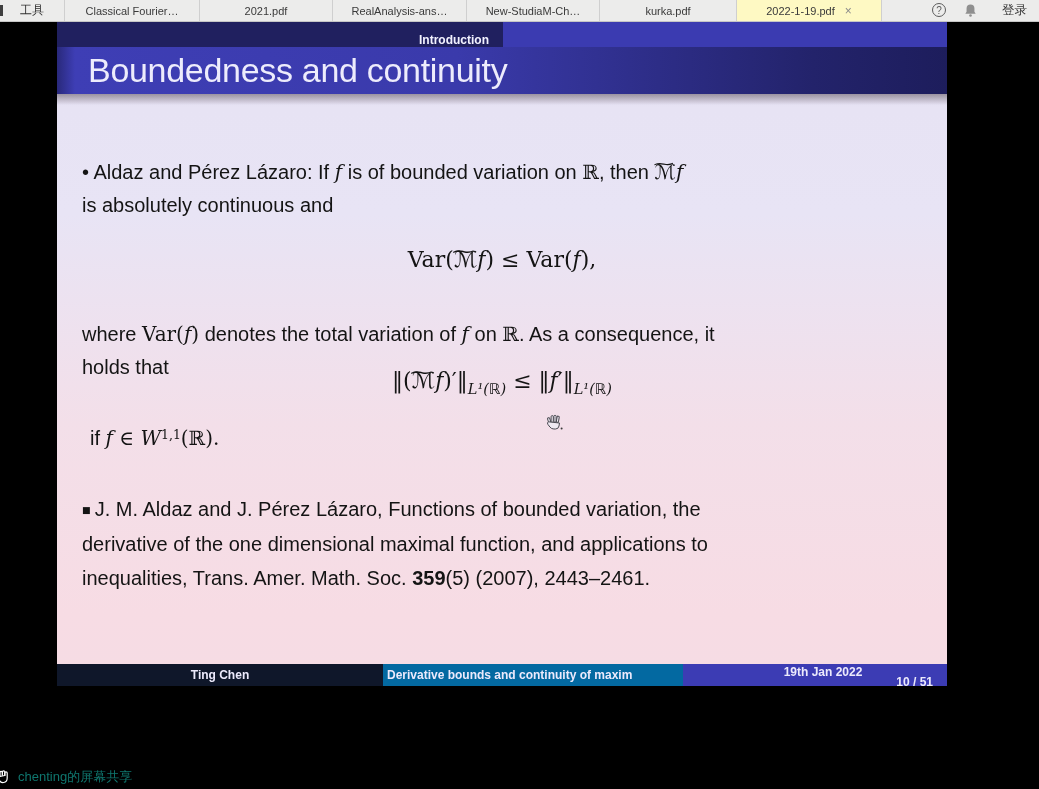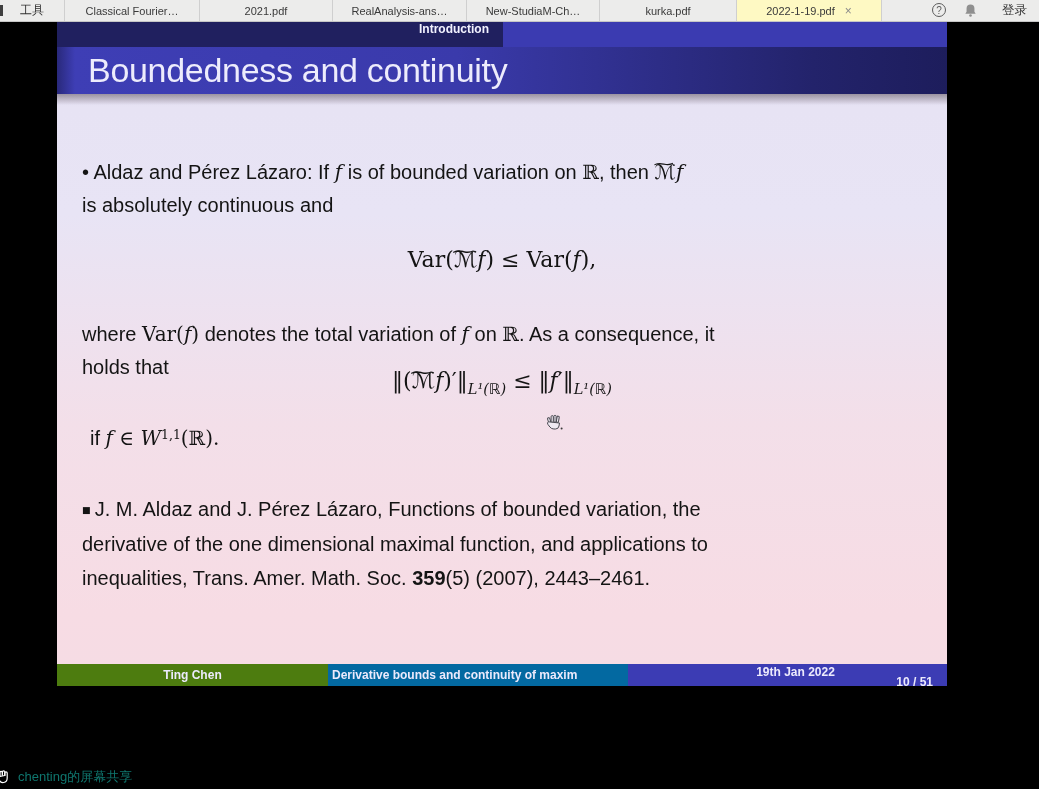--- a/index.html
+++ b/index.html
@@ -28,21 +28,21 @@
     border:1.5px solid #5c5c5c;border-radius:50%;display:flex;align-items:center;
     justify-content:center;font-size:10px;color:#5c5c5c;box-sizing:border-box;}
   .bell{position:absolute;left:81px;top:3px;width:15px;height:15px;}
   .login{position:absolute;left:120px;top:0;height:21px;display:flex;
     align-items:center;font-size:12.5px;color:#333;}
   
   .slide{position:absolute;left:57px;top:22px;width:890px;height:664px;
     display:flex;flex-direction:column;}
   .headline{height:25px;display:flex;}
   .sec-cell{width:446px;background:#20205f;color:#f2f2ff;font-weight:bold;
-    font-size:12px;display:flex;align-items:flex-start;justify-content:flex-end;
+    font-size:12px;display:flex;align-items:flex-end;justify-content:flex-end;
     padding-right:14px;box-sizing:border-box;}
   .subsec-cell{flex:1;background:#3b3bb1;}
   .frametitle{height:47px;display:flex;align-items:center;
     padding-left:31px;box-sizing:border-box;
     background:linear-gradient(90deg,#29297b 0px,#3e3eb5 18px,#3a3aab 45%,#23236b 85%,#1d1d5c 100%);
     color:#edecfc;font-size:34px;letter-spacing:-0.3px;}
   .sbody{height:570px;position:relative;
     background:linear-gradient(180deg,#e2ddf0 0px,#e7e3f4 14px,#e8e4f5 120px,#f3dfe9 330px,#f7dce4 520px,#f6dce4 100%);}
   .sbody::before{content:"";position:absolute;left:0;top:0;right:0;height:11px;
     background:linear-gradient(180deg,rgba(95,85,95,.55),rgba(95,85,95,0));}
@@ -66,21 +66,21 @@
   .seg-sup{font-family:"DejaVu Serif","DejaVu Sans",serif;
     font-size:0.62em;vertical-align:0.48em;}
   .seg-sq{font-size:0.72em;vertical-align:0.1em;}
   .mtilde{font-family:"DejaVu Serif","DejaVu Sans",serif;position:relative;
     display:inline-block;}
   .mtilde .mchar{font-style:normal;}
   .mtilde .tld{position:absolute;left:6%;top:-0.5em;font-size:0.78em;
     display:inline-block;transform:scaleX(1.9);transform-origin:40% center;}
   
   .footline{height:22px;display:flex;font-size:12px;font-weight:bold;color:#eceafc;}
-  .f-author{width:271px;background:#4d7c0f;display:flex;align-items:center;
+  .f-author{width:326px;background:#0f172a;display:flex;align-items:center;
     justify-content:center;}
   .f-title{width:300px;background:#0369a1;display:flex;align-items:center;
     padding-left:4px;box-sizing:border-box;white-space:nowrap;overflow:hidden;}
   .f-right{flex:1;background:#3c3cb4;position:relative;}
   .f-date{position:absolute;left:0;right:0;top:0;height:16px;display:flex;
     align-items:center;justify-content:center;transform:translateX(8px);}
   .f-page{position:absolute;right:14px;top:0;height:36px;display:flex;
     align-items:center;}
   
   .cursor{position:absolute;left:545px;top:412px;width:20px;height:20px;}

